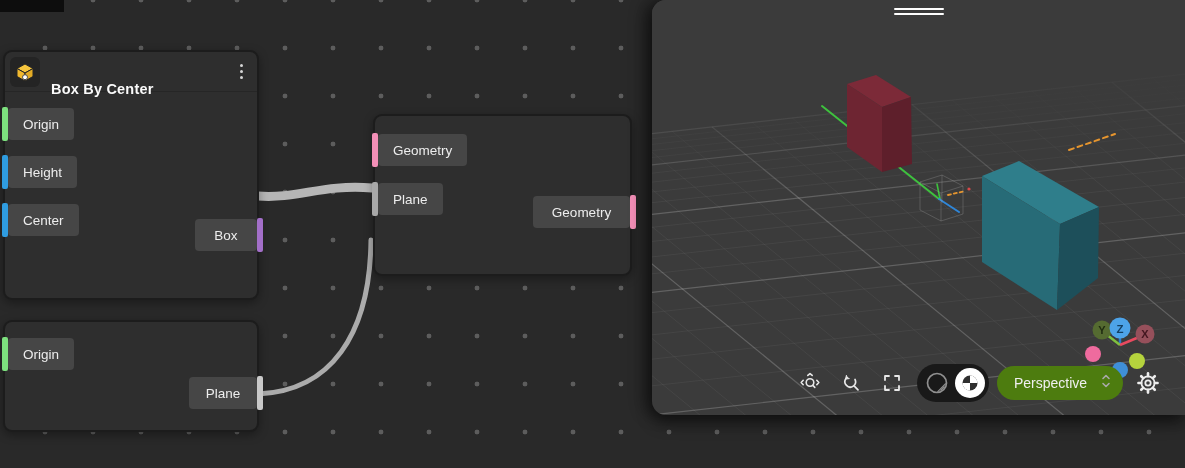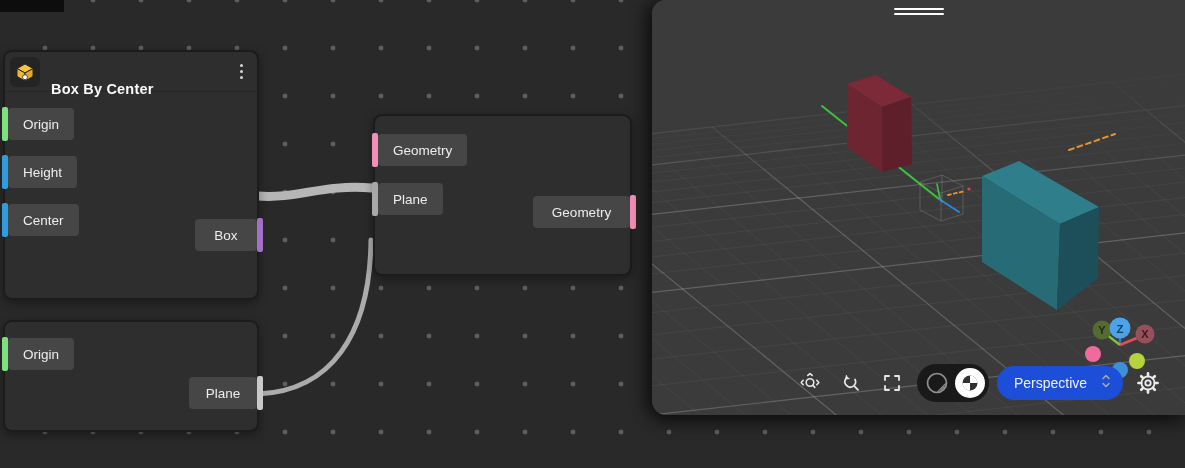--- a/index.html
+++ b/index.html
@@ -56,21 +56,21 @@
   .vp-handle { position:absolute; top:8px; left:50%; transform:translateX(-50%); width:50px; cursor:grab; }
   .vp-handle div { height:2px; background:#ffffff; border-radius:1px; margin-bottom:3px; }
 
   .vp-toolbar { position:absolute; left:147px; bottom:13px; display:flex; align-items:center; }
   .tool-icon { width:22px; height:22px; display:flex; align-items:center; justify-content:center;
                margin-right:19px; cursor:pointer; }
   .shade-capsule { margin-left:-5px; height:38px; border-radius:19px; background:#191919;
                    display:flex; align-items:center; padding:0 4px 0 7px; cursor:pointer; }
   .shade-circle { width:26px; height:26px; display:flex; align-items:center; justify-content:center; }
   .shade-circle.active { width:30px; height:30px; background:#ffffff; border-radius:50%; margin-left:5px; }
-  .camera-capsule { margin-left:8px; height:34px; border-radius:17px; background:#1d4ed8;
+  .camera-capsule { margin-left:8px; height:34px; border-radius:17px; background:#4d7c0f;
                     display:flex; align-items:center; padding:0 12px 0 17px; cursor:pointer; }
   .camera-label { font-size:14px; color:#f0f0f0; margin-right:14px; }
   .settings-btn { margin-left:13px; cursor:pointer; display:flex; }
 </style>
 </head>
 <body>
 
 <div class="stage" style="background: rgb(41, 41, 41);">
 
   <div class="canvas-dots"></div>

